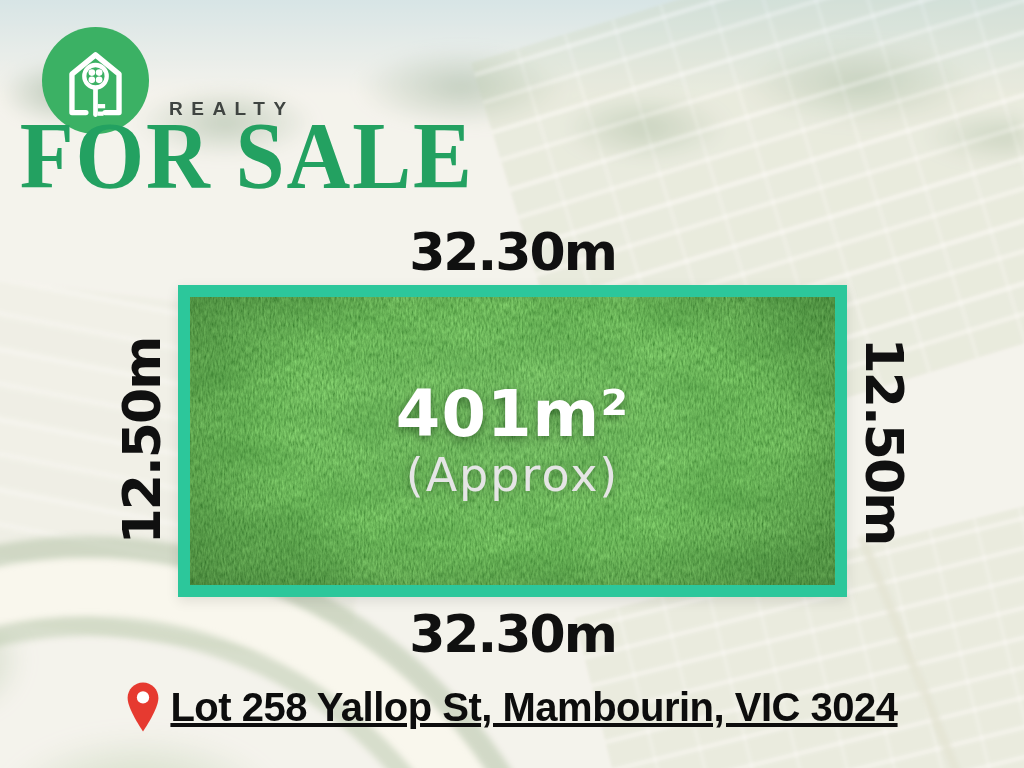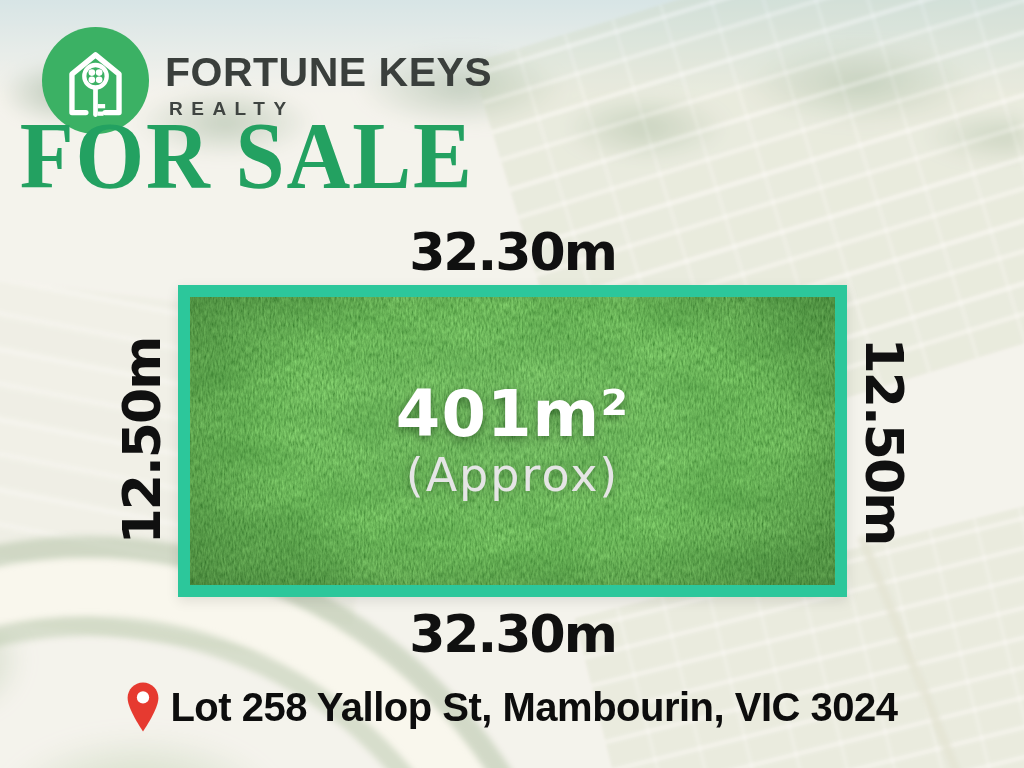--- a/index.html
+++ b/index.html
@@ -82,21 +82,21 @@
   .area { font-weight:700; font-size:64px; line-height:1.05; letter-spacing:1px; color:#fff;
     text-shadow:0 3px 10px rgba(0,30,0,.45); }
   .area-note { font-weight:400; font-size:46px; line-height:1.1; letter-spacing:2px; color:#e5e5e5;
     text-shadow:0 2px 8px rgba(0,30,0,.35); }
 
   
   .address { position:absolute; left:0; right:0; top:681px; z-index:3;
     display:flex; align-items:center; justify-content:center; gap:10px; }
   .pin { width:34px; height:52px; flex:0 0 auto; }
   .address-text { font-family:"Liberation Sans", sans-serif; font-weight:700; font-size:40px;
-    letter-spacing:-.5px; color:#0d0d0d; white-space:nowrap; }
+    letter-spacing:-.5px; color:#0d0d0d; white-space:nowrap;text-decoration:underline; }
 </style>
 </head>
 <body>
 
 <div id="poster">
 
   <div class="bg-layer bg-sky"></div>
   <div class="bg-layer bg-trees-top"></div>
   <div class="bg-layer bg-fields-ne"></div>
   <div class="bg-layer bg-fields-w"></div>
@@ -111,21 +111,20 @@
     <path d="M41 80 H28 V44 L50 26 L72 44 V80 H59" fill="none" stroke="#ffffff" stroke-width="5" stroke-linecap="round" stroke-linejoin="round"></path>
     <circle cx="50" cy="46" r="10.5" fill="none" stroke="#ffffff" stroke-width="4"></circle>
     <circle cx="46.6" cy="42.6" r="3.1" fill="#ffffff"></circle>
     <circle cx="53.4" cy="42.6" r="3.1" fill="#ffffff"></circle>
     <circle cx="46.6" cy="49.4" r="3.1" fill="#ffffff"></circle>
     <circle cx="53.4" cy="49.4" r="3.1" fill="#ffffff"></circle>
     <rect x="47.8" y="56" width="4.4" height="28" rx="2" fill="#ffffff"></rect>
     <rect x="52" y="72" width="7" height="4" fill="#ffffff"></rect>
     <rect x="52" y="79" width="5.5" height="4" fill="#ffffff"></rect>
   </svg>
-  <div class="brand-name">FORTUNE KEYS</div>
   <div class="brand-tagline">REALTY</div>
 
   <div class="headline">
     <span>FOR SALE</span>
   </div>
 
   <div class="dim dim-top">32.30m</div>
   <div class="dim dim-left">12.50m</div>
   <div class="dim dim-right">12.50m</div>
   <div class="dim dim-bottom">32.30m</div>

